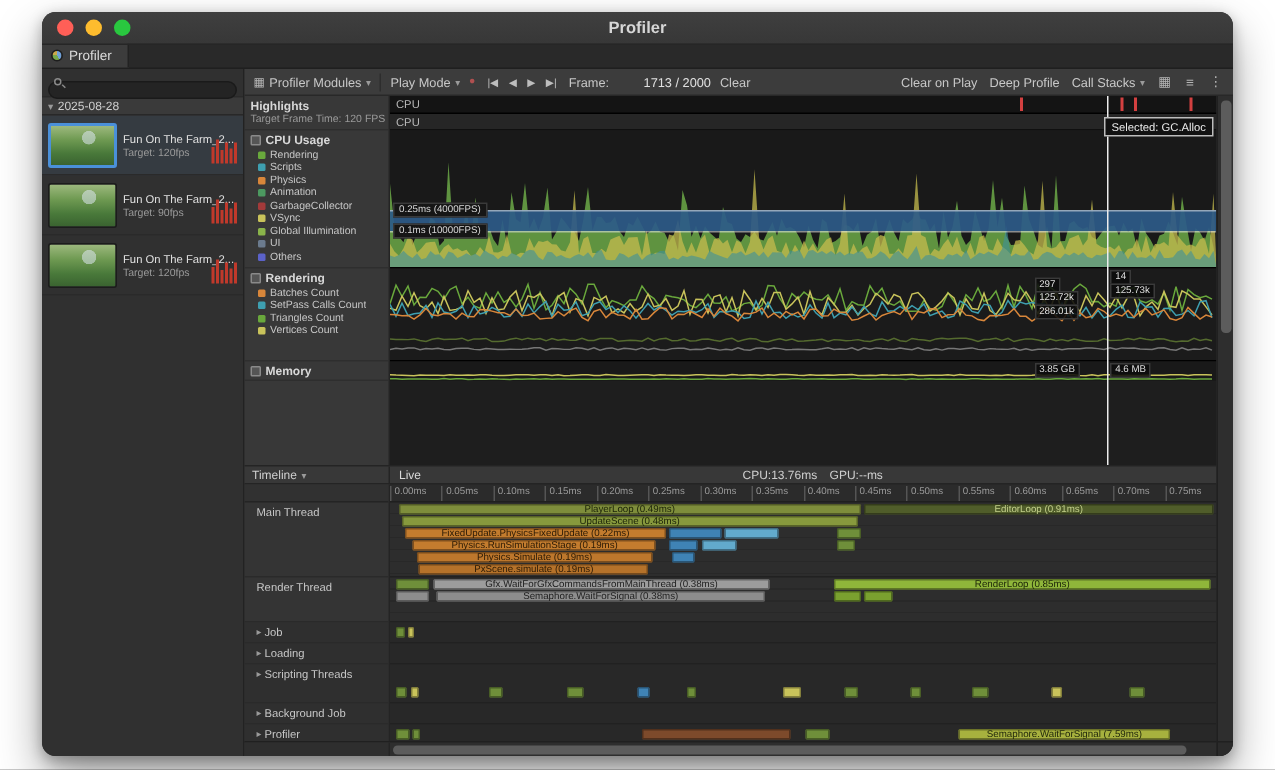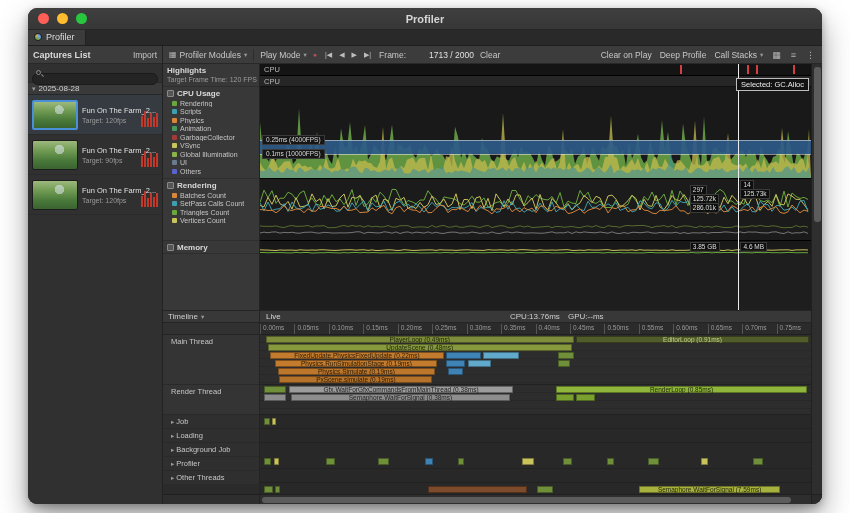--- a/index.html
+++ b/index.html
@@ -81,21 +81,21 @@
   .rend-chart { height:62px; position:relative; background:#1b1b1b; border-bottom:1px solid #000; overflow:hidden; }
   .mem-strip { height:13px; position:relative; background:#191919; overflow:hidden; }
   .vbox { position:absolute; background:rgba(12,12,12,.88); border:1px solid #3a3a3a; color:#dedede; font-size:6.5px; line-height:8px; padding:0 2px; z-index:4; white-space:nowrap; }
   .playhead { position:absolute; top:0; bottom:0; width:1px; background:#ececec; z-index:6; }
   .selected-box { position:absolute; top:14px; right:2px; background:#121212; border:1px solid #bdbdbd; color:#ececec; font-size:7.5px; padding:1px 4px; z-index:7; white-space:nowrap;margin-left:48px; }
   
   .tl-header { height:13px; background:#383838; border-top:1px solid #242424; border-bottom:1px solid #242424; display:flex; align-items:center; flex:none; margin-right:11px; font-size:8px; color:#cfcfcf; }
   .tlh-left { width:97px; flex:none; display:flex; align-items:center; gap:3px; padding-left:5px; border-right:1px solid #242424; height:100%; }
   .tlh-right { flex:1; position:relative; display:flex; align-items:center; height:100%; }
   .tl-live { margin-left:6px; color:#d8d8d8; }
-  .tl-stats { position:absolute; left:250px; color:#cfcfcf; white-space:nowrap; }
+  .tl-stats { position:absolute; left:235px; color:#cfcfcf; white-space:nowrap; }
   .tl-stats span { margin-right:6px; }
   
   .tl-body { flex:1; display:flex; min-height:0; margin-right:11px; }
   .threads-col { width:97px; flex:none; background:#343434; border-right:1px solid #242424; display:flex; flex-direction:column; overflow:hidden; }
   .ruler-spacer { height:12px; flex:none; background:#313131; border-bottom:1px solid #242424; }
   .thread-row { border-bottom:1px solid #2a2a2a; padding:2px 0 0 8px; font-size:7.5px; color:#c6c6c6; display:flex; align-items:flex-start; gap:2px; flex:none; }
   .thread-row.collapsed { background:#2f2f2f; }
   .fold { font-size:6.5px; color:#9a9a9a; line-height:9px; }
   .threads-fill, .tracks-fill { flex:1; background:#2b2b2b; }
   .tracks-col { flex:1; min-width:0; position:relative; display:flex; flex-direction:column; background:#262626; overflow:hidden; }
@@ -138,24 +138,20 @@
   <div class="tabbar">
     <div class="tab">
       <span class="tab-ico"></span>
       <span>Profiler</span>
     </div>
   </div>
 
   <div class="content">
 
     <div class="captures">
-      <div class="cap-head">
-        <span class="cap-title">Captures List</span>
-        <span class="cap-import">Import</span>
-      </div>
       <div class="cap-search">
         <span class="loupe"></span>
         <input value="" style="">
       </div>
       <div class="cap-date">
         <span class="fold-arrow">▾</span>
         <span>2025-08-28</span>
       </div>
       <div class="cap-list">
           <div class="cap-item selected">
@@ -408,20 +404,24 @@
             <div class="thread-row" style="height: 30px;">
               <span>Render Thread</span>
             </div>
             <div class="thread-row collapsed" style="height: 14px;">
               <span class="fold">▸</span>
               <span>Job</span>
             </div>
             <div class="thread-row collapsed" style="height: 14px;">
               <span class="fold">▸</span>
               <span>Loading</span>
+            </div>
+            <div class="thread-row collapsed" style="height: 26px;">
+              <span class="fold">▸</span>
+              <span>Scripting Threads</span>
             </div>
             <div class="thread-row collapsed" style="height: 14px;">
               <span class="fold">▸</span>
               <span>Background Job</span>
             </div>
             <div class="thread-row collapsed" style="height: 14px;">
               <span class="fold">▸</span>
               <span>Profiler</span>
             </div>
             <div class="thread-row collapsed" style="height: 14px;">

